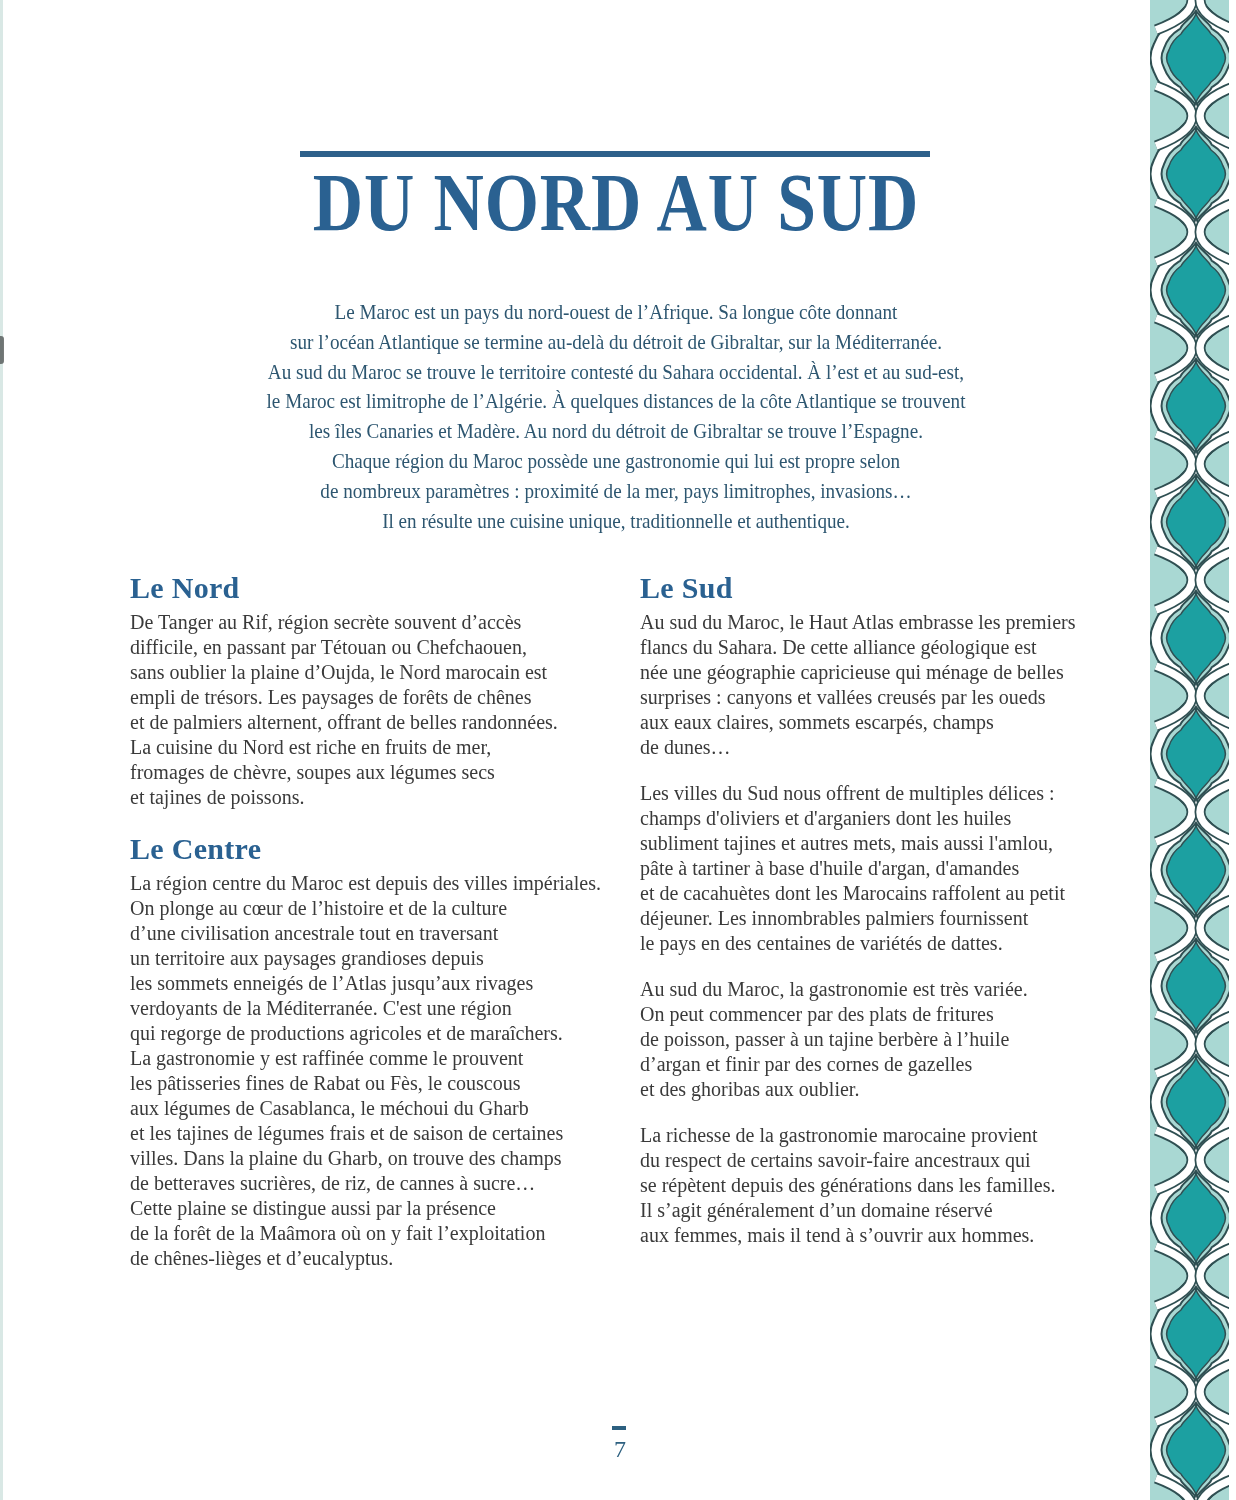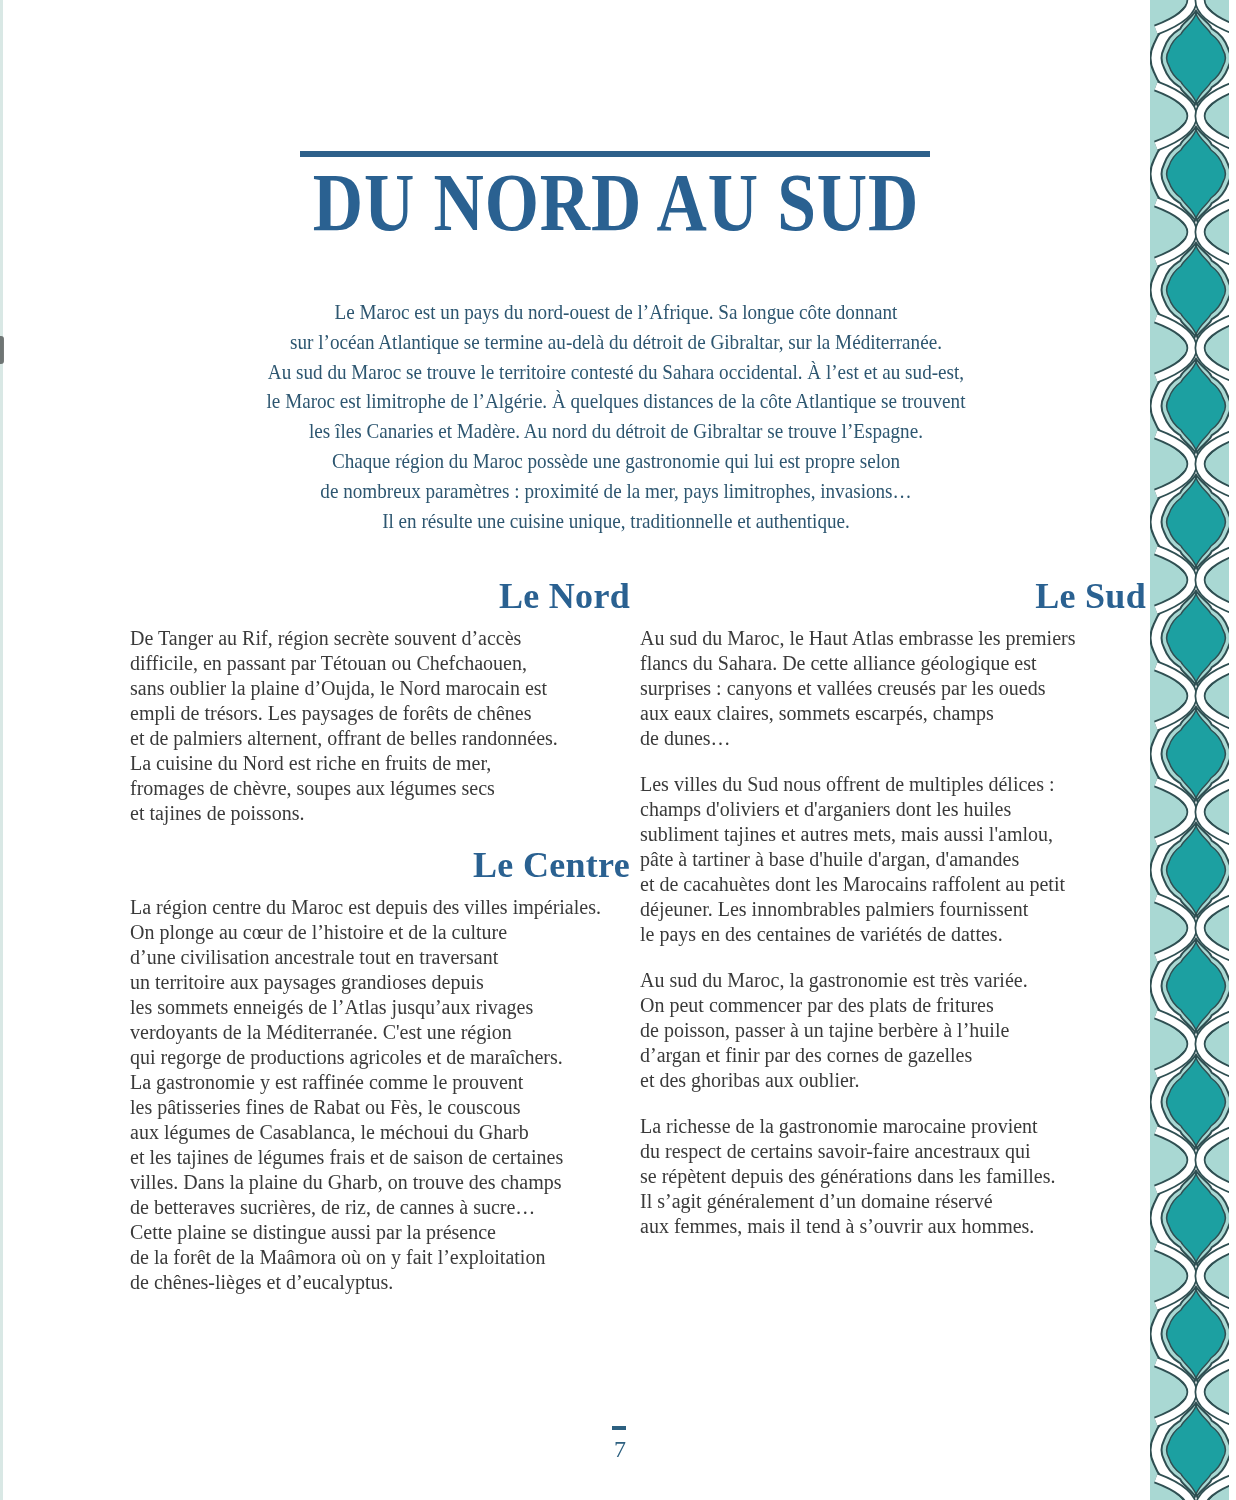--- a/index.html
+++ b/index.html
@@ -10,22 +10,22 @@
   .rule{position:absolute;left:300px;top:151px;width:630px;height:6px;background:var(--rule_blue);}
   .title{position:absolute;left:0;top:160px;width:1232px;margin:0;text-align:center;
          font-size:82px;line-height:86px;font-weight:bold;color:var(--title_blue);
          letter-spacing:1px;transform:scaleX(.85);transform-origin:50% 50%;white-space:nowrap;}
   .intro{position:absolute;left:96px;top:297px;width:1040px;text-align:center;
          color:var(--intro_blue);font-weight:normal;font-size:22px;}
   .intro .intro-line{line-height:29.8px;white-space:nowrap;transform:scaleX(.87);transform-origin:50% 50%;}
   .col{position:absolute;top:566px;color:var(--body_text);font-size:20px;}
   .col-left{left:130px;width:500px;}
   .col-right{left:640px;width:506px;}
-  .col h2{margin:12px 0 4px 0;font-size:36px;line-height:36px;color:var(--heading_blue);letter-spacing:.3px;text-align:right;}
-  .col h2 + .para{margin-top:12px;}
+  .col h2{margin:4px 0 4px 0;font-size:30px;line-height:36px;color:var(--heading_blue);letter-spacing:.3px;}
+  .col h2 + .para{margin-top:4px;}
   .col h2:not(:first-child){margin-top:14px;}
   .para{margin:0 0 21px 0;}
   .line{line-height:25px;white-space:nowrap;}
   .b{font-weight:normal;}
   .pn-dash{position:absolute;left:612px;top:1426px;width:14px;height:4px;background:var(--page_number_blue);}
   .pn{position:absolute;left:570px;top:1436px;width:100px;text-align:center;
       font-size:24px;color:var(--page_number_blue);}
   .tile-border{position:absolute;left:1150px;top:0;width:86px;height:1500px;display:block;}
 </style>
 </head>
@@ -79,20 +79,21 @@
         <div class="line"><span>Cette plaine se distingue aussi par la présence</span></div>
         <div class="line"><span>de la forêt de la Maâmora où on y fait l’exploitation</span></div>
         <div class="line"><span>de chênes-lièges et d’eucalyptus.</span></div>
       </div>
     </div>
   <div class="col col-right">
       <h2>Le Sud</h2>
       <div class="para">
         <div class="line"><span>Au sud du Maroc, le Haut Atlas embrasse les premiers</span></div>
         <div class="line"><span>flancs du Sahara. De cette alliance géologique est</span></div>
+        <div class="line"><span>née une géographie capricieuse qui ménage de belles</span></div>
         <div class="line"><span>surprises : canyons et vallées creusés par les oueds</span></div>
         <div class="line"><span>aux eaux claires, sommets escarpés, champs</span></div>
         <div class="line"><span>de dunes…</span></div>
       </div>
       <div class="para">
         <div class="line"><span>Les villes du Sud nous offrent de multiples délices :</span></div>
         <div class="line"><span>champs d'oliviers et d'arganiers dont les huiles</span></div>
         <div class="line"><span>subliment tajines et autres mets, mais aussi l'</span><span class="b">amlou</span><span>,</span></div>
         <div class="line"><span>pâte à tartiner à base d'huile d'argan, d'amandes</span></div>
         <div class="line"><span>et de cacahuètes dont les Marocains raffolent au petit</span></div>

